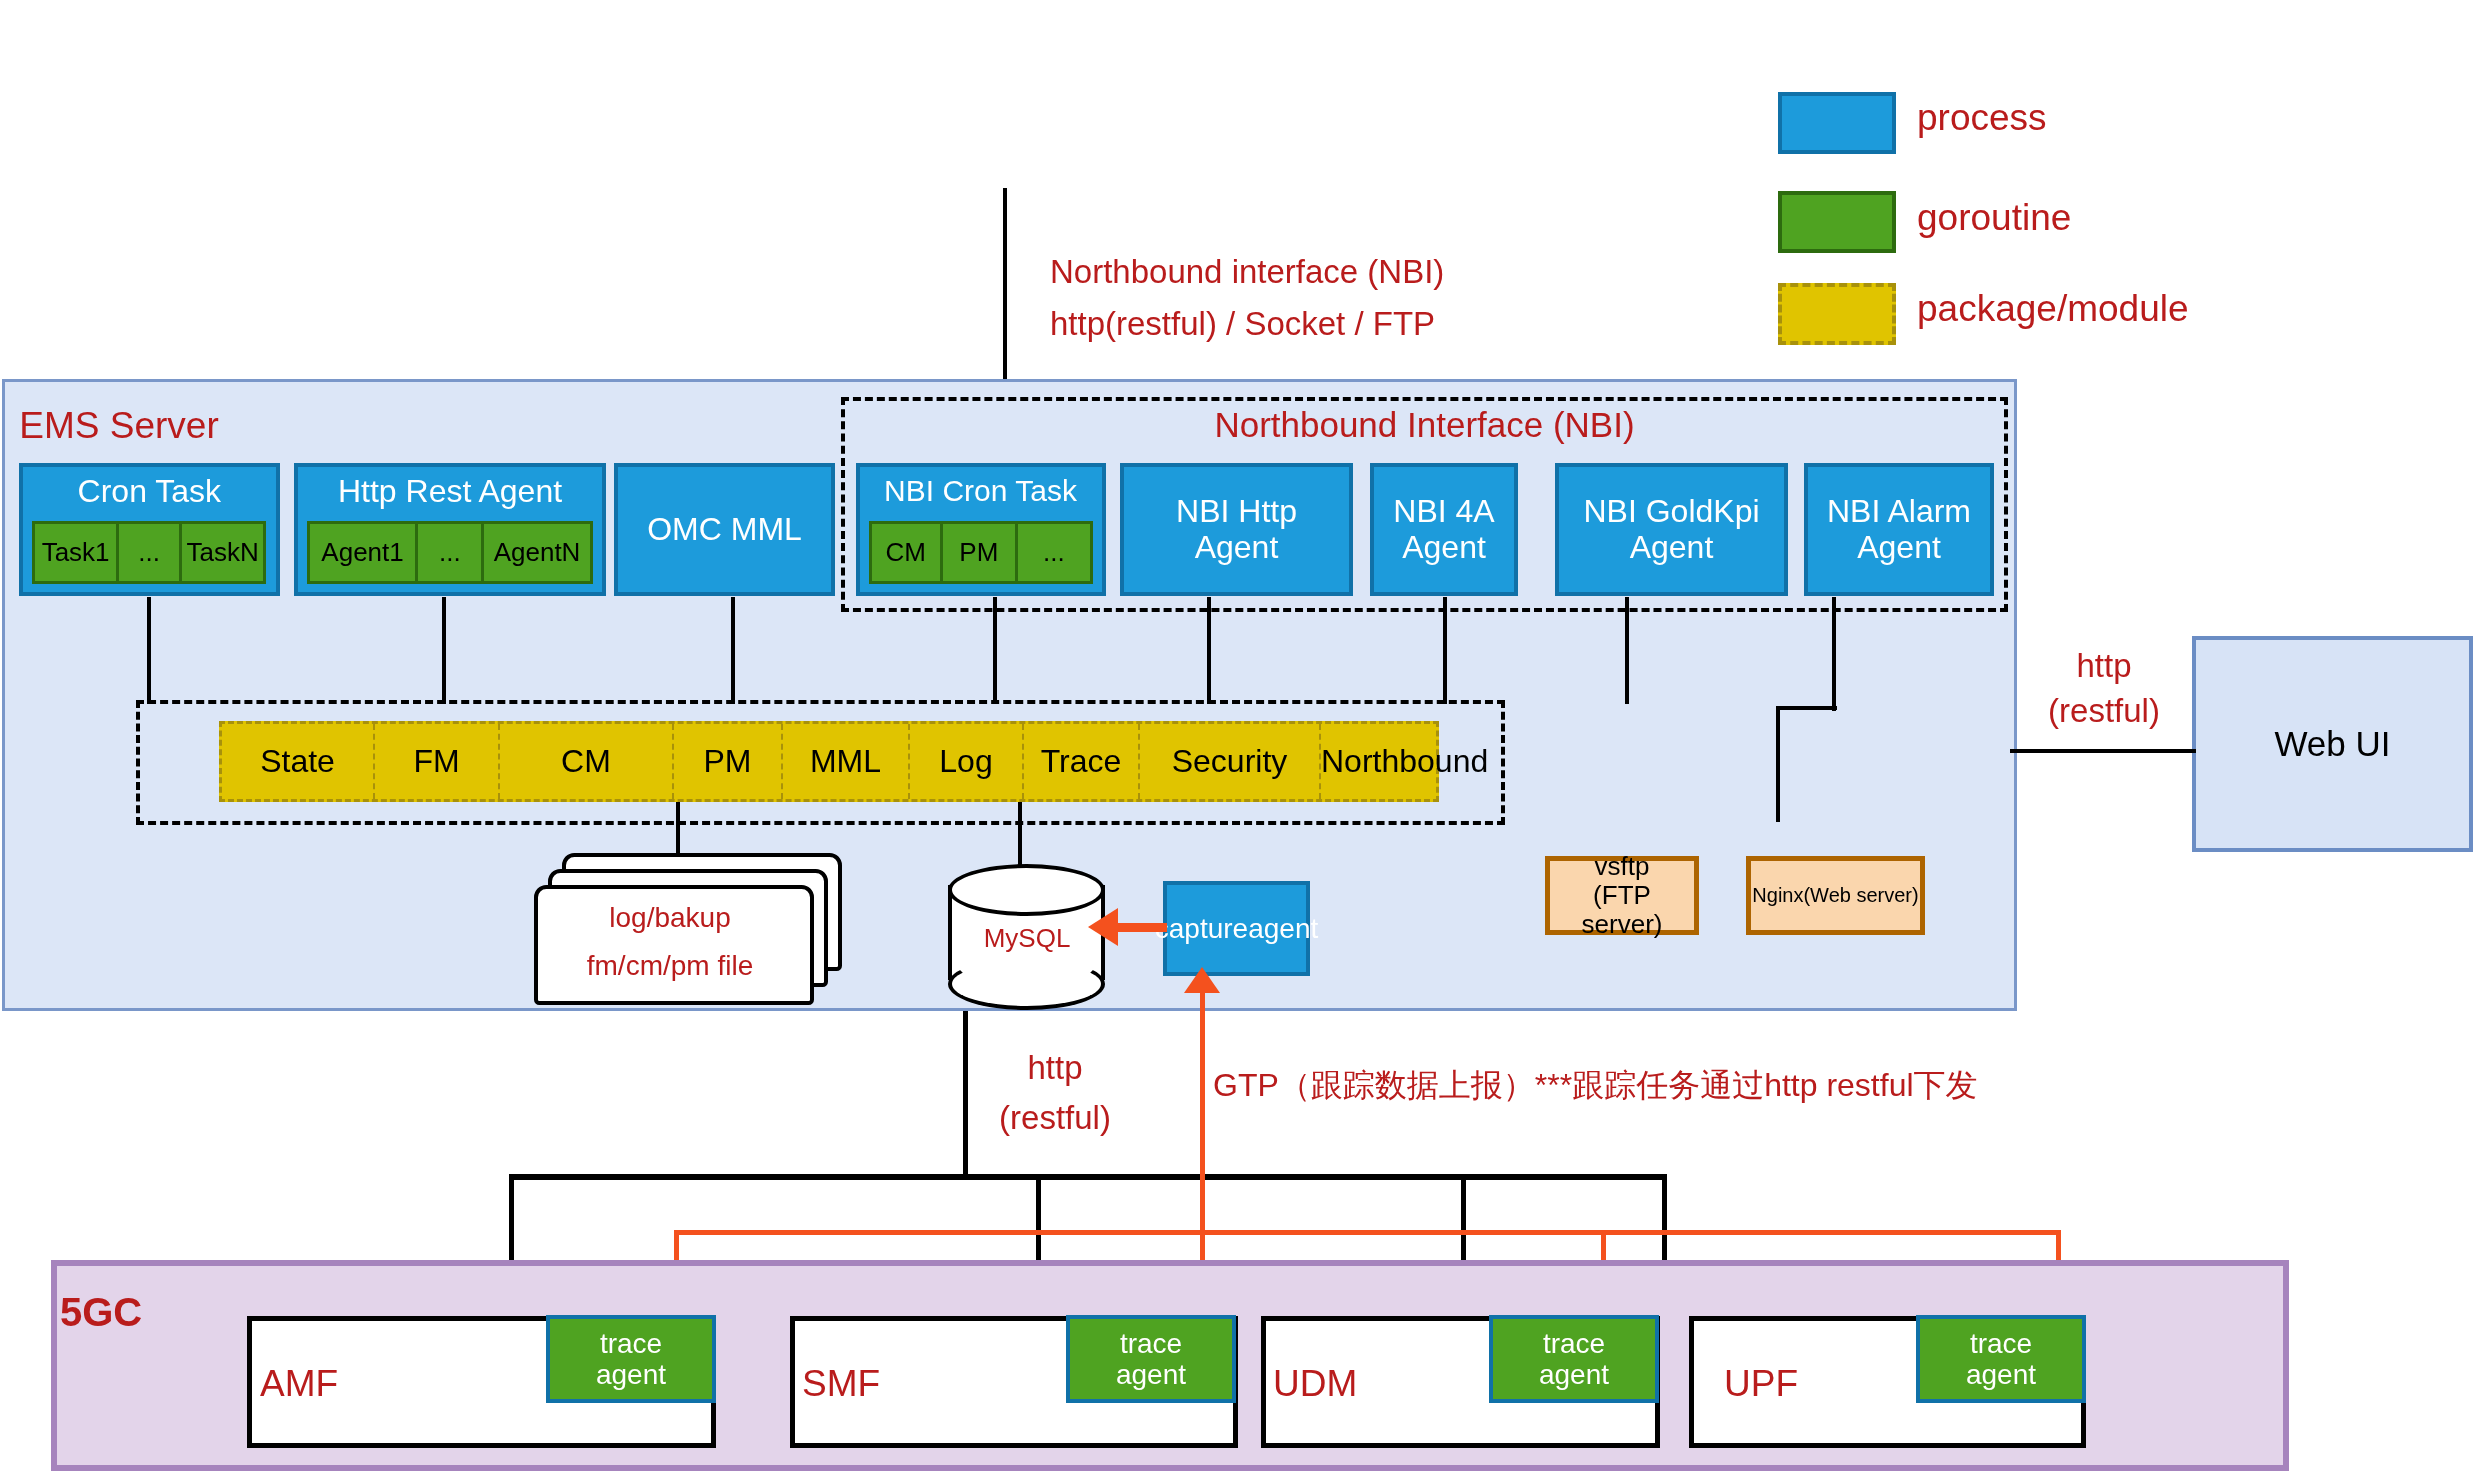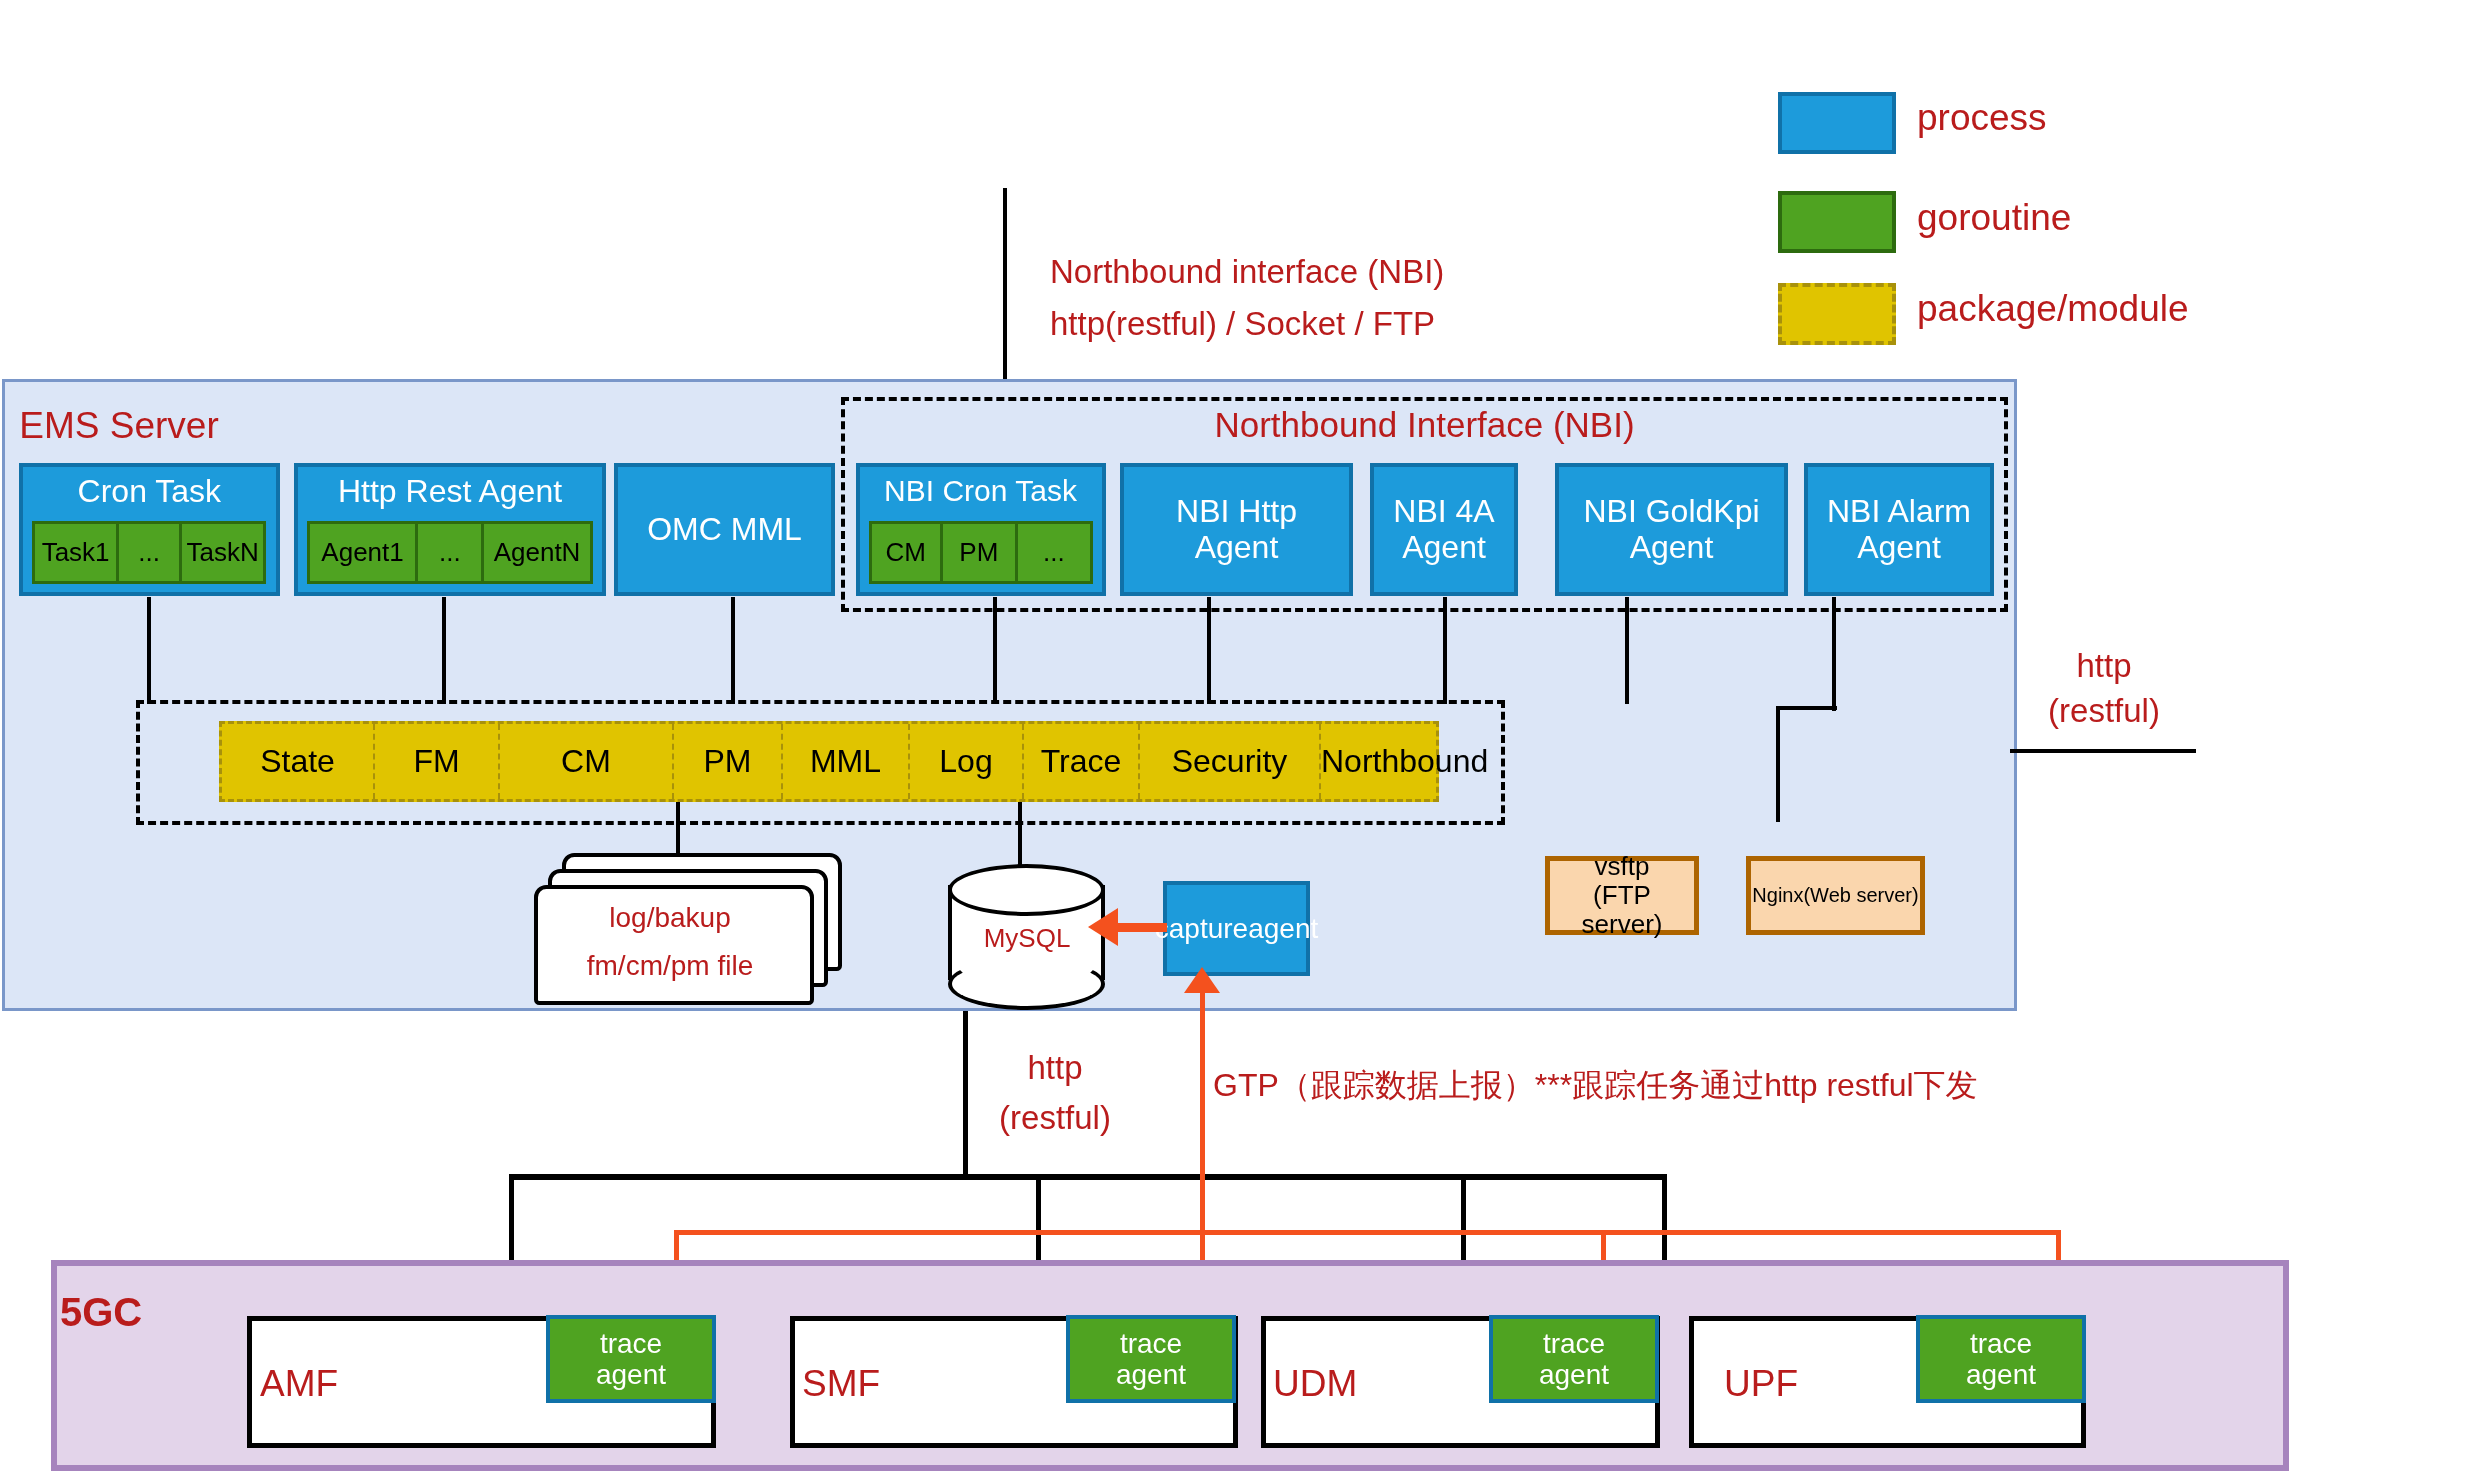--- a/index.html
+++ b/index.html
@@ -167,20 +167,23 @@
 
   <div class="abs srv ctr" style="left:1545px;top:856px;width:154px;height:79px;font-size:26px;flex-direction:column;">
     <span>vsftp</span>
     <span>(FTP server)</span>
   </div>
   <div class="abs srv ctr" style="left:1746px;top:856px;width:179px;height:79px;font-size:20px;flex-direction:row;">
     <span>Nginx</span>
     <span>(Web server)</span>
   </div>
 
+  <div class="abs webui ctr" style="left:2192px;top:636px;width:281px;height:216px;font-size:35px;">
+    <span>Web UI</span>
+  </div>
   <div class="ln" style="left:2010px;top:749px;width:186px;height:4.4px;"></div>
   <div class="txt ctr" style="left:2018px;top:648px;width:172px;font-size:33px;display:block;text-align:center;">http</div>
   <div class="txt ctr" style="left:2018px;top:693px;width:172px;font-size:33px;display:block;text-align:center;">(restful)</div>
 
   <div class="ln" style="left:963px;top:1011px;width:5.3px;height:167px;"></div>
   <div class="txt ctr" style="left:976px;top:1050px;width:158px;font-size:33px;display:block;text-align:center;">http</div>
   <div class="txt ctr" style="left:976px;top:1100px;width:158px;font-size:33px;display:block;text-align:center;">(restful)</div>
 
   <div class="ln" style="left:509px;top:1174px;width:1158px;height:6.1px;"></div>
 

